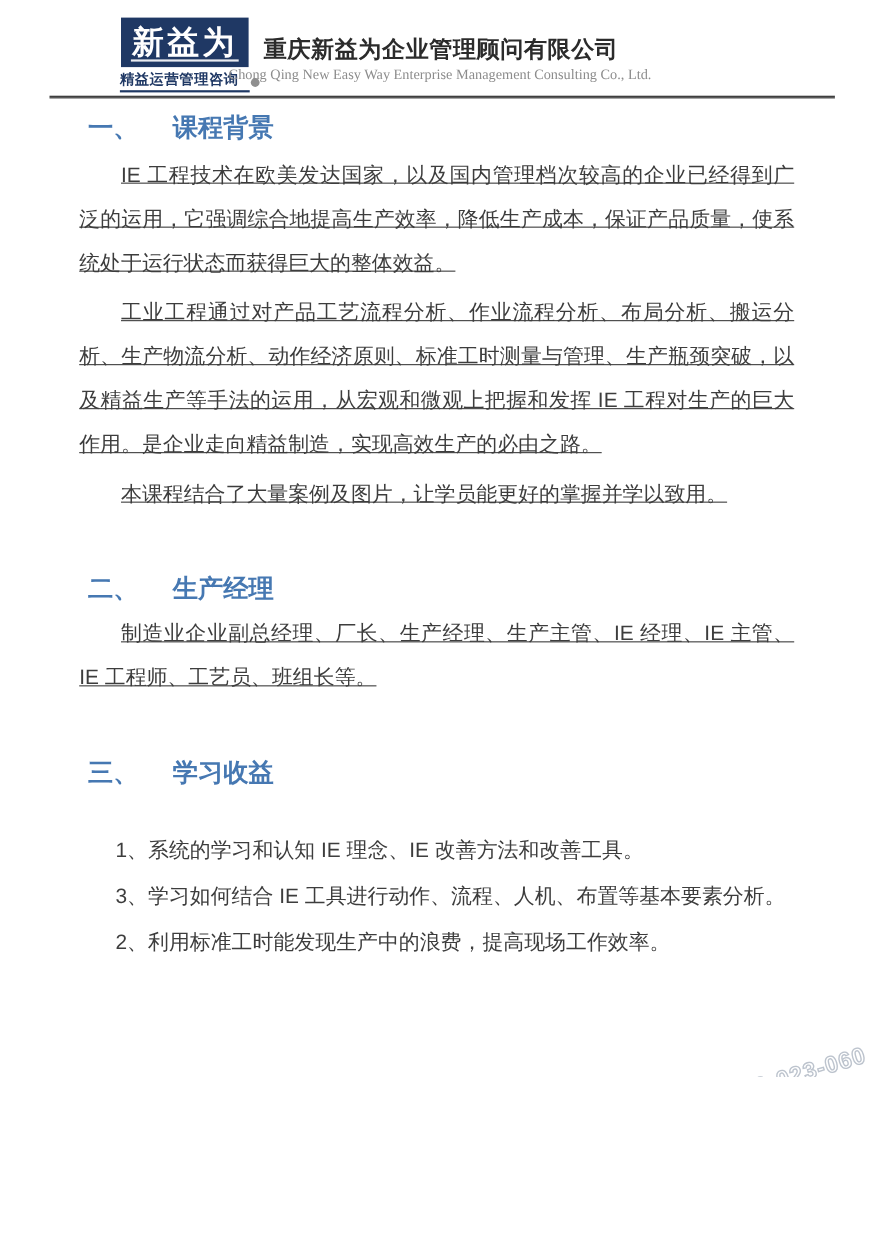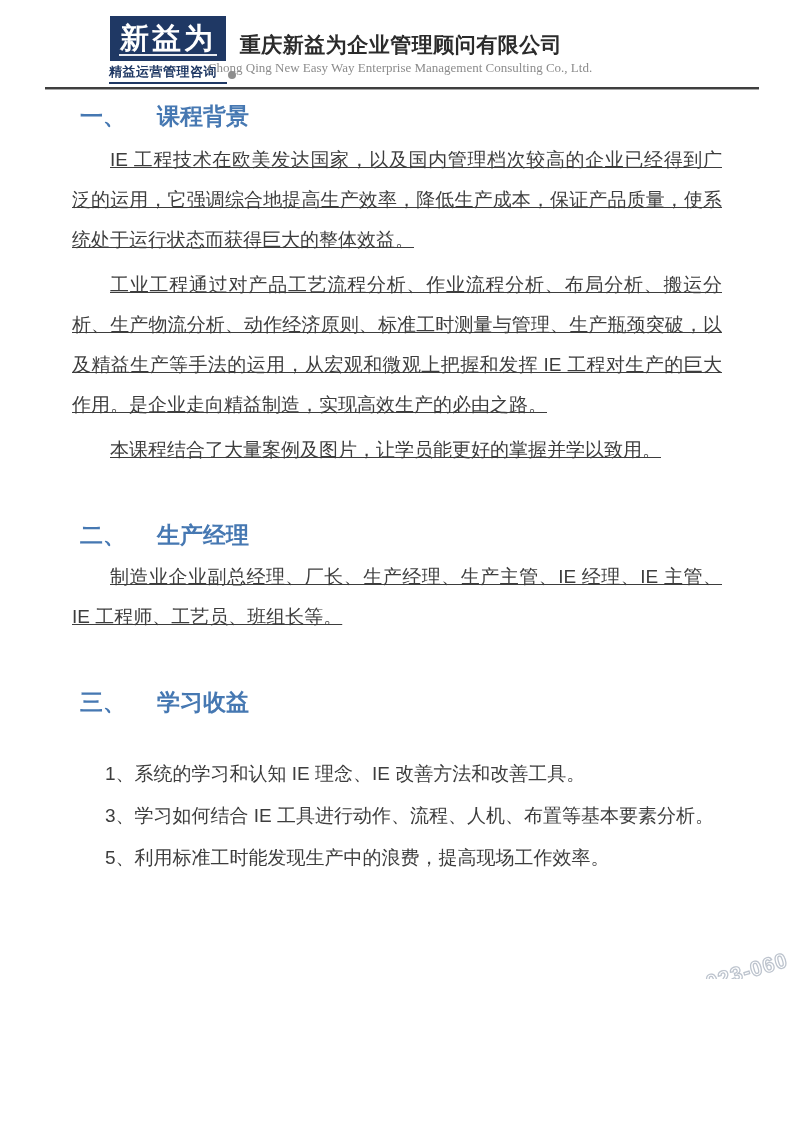--- a/index.html
+++ b/index.html
@@ -141,21 +141,21 @@
     <p>制造业企业副总经理、厂长、生产经理、生产主管、IE 经理、IE 主管、IE 工程师、工艺员、班组长等。</p>
   </div>
 
   <div class="heading" id="heading-3">
     <span class="h-num">三、</span>
     <span class="h-title">学习收益</span>
   </div>
   <div class="list-block">
     <p>1、系统的学习和认知 IE 理念、IE 改善方法和改善工具。</p>
     <p>3、学习如何结合 IE 工具进行动作、流程、人机、布置等基本要素分析。</p>
-    <p>5、利用标准工时能发现生产中的浪费，提高现场工作效率。</p>
+    <p>2、利用标准工时能发现生产中的浪费，提高现场工作效率。</p>
   </div>
 
   <div class="watermark">
     <div class="wm1">TPM咨询服务中心 400-023-060</div>
     <div class="wm2">13389603856 www.51ktpm.com</div>
   </div>
 
   <div class="page-number">3</div>
   <div class="footer-accent"></div>
   <div class="footer-line"></div>

